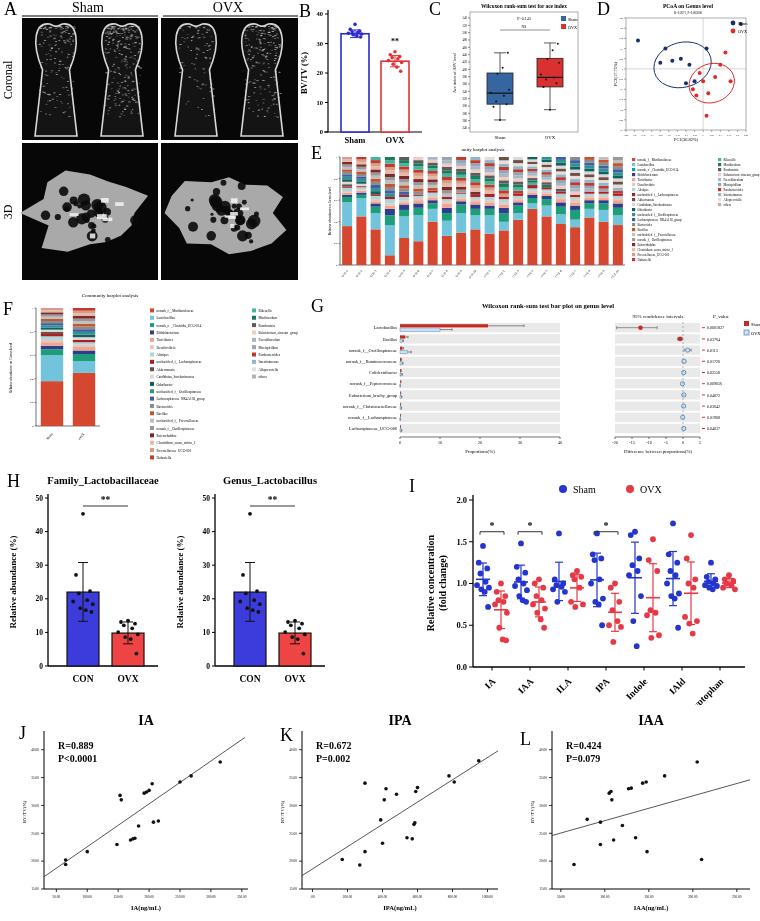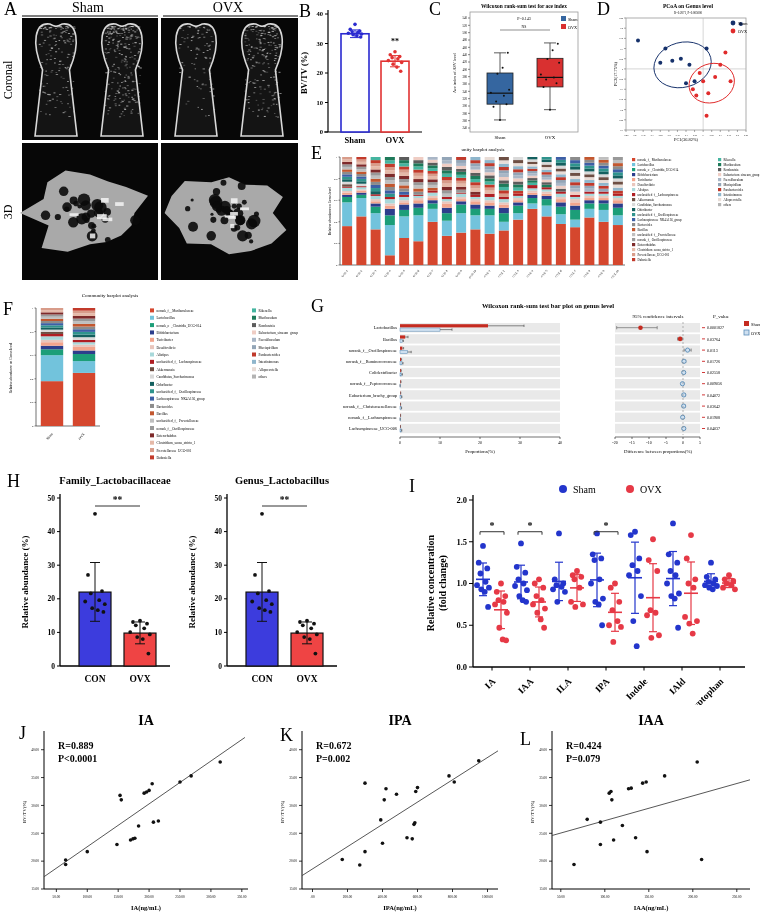--- a/index.html
+++ b/index.html
@@ -1852,21 +1852,21 @@
         <line x1="392" y1="139" x2="392" y2="141" stroke="#333" stroke-width="0.7"></line>
         <text x="392" y="146" font-size="4" text-anchor="middle" fill="#000">5</text>
         <text x="172" y="155" font-size="4.8" text-anchor="middle" fill="#000">Proportions(%)</text>
         <text x="350" y="155" font-size="4.8" text-anchor="middle" fill="#000">Difference between proportions(%)</text>
         <rect x="436" y="23" width="5" height="5" fill="#c52b20"></rect>
         <text x="443" y="27.5" font-size="4.4" text-anchor="start" fill="#000">Sham</text>
         <rect x="436" y="32" width="5" height="5" fill="#cfe0f0" stroke="#5b8db8" stroke-width="0.8"></rect>
         <text x="443" y="36.5" font-size="4.4" text-anchor="start" fill="#000">OVX</text>
       </svg>
     </div>
-  <div class="panel" style="left:12px;top:470px">
+  <div class="panel" style="left:0;top:470px">
       <svg id="svg-H" width="330" height="230">
         <text x="103" y="14" font-size="10.5" text-anchor="middle" fill="#000" font-weight="bold">Family_Lactobacillaceae</text>
         <line x1="48" y1="24" x2="48" y2="196" stroke="#000" stroke-width="1.3"></line>
         <line x1="48" y1="196" x2="158" y2="196" stroke="#000" stroke-width="1.3"></line>
         <line x1="45" y1="196" x2="48" y2="196" stroke="#000" stroke-width="1"></line>
         <text x="43" y="198.6" font-size="7.5" text-anchor="end" fill="#000" font-weight="bold">0</text>
         <line x1="45" y1="162.4" x2="48" y2="162.4" stroke="#000" stroke-width="1"></line>
         <text x="43" y="165" font-size="7.5" text-anchor="end" fill="#000" font-weight="bold">10</text>
         <line x1="45" y1="128.8" x2="48" y2="128.8" stroke="#000" stroke-width="1"></line>
         <text x="43" y="131.4" font-size="7.5" text-anchor="end" fill="#000" font-weight="bold">20</text>

